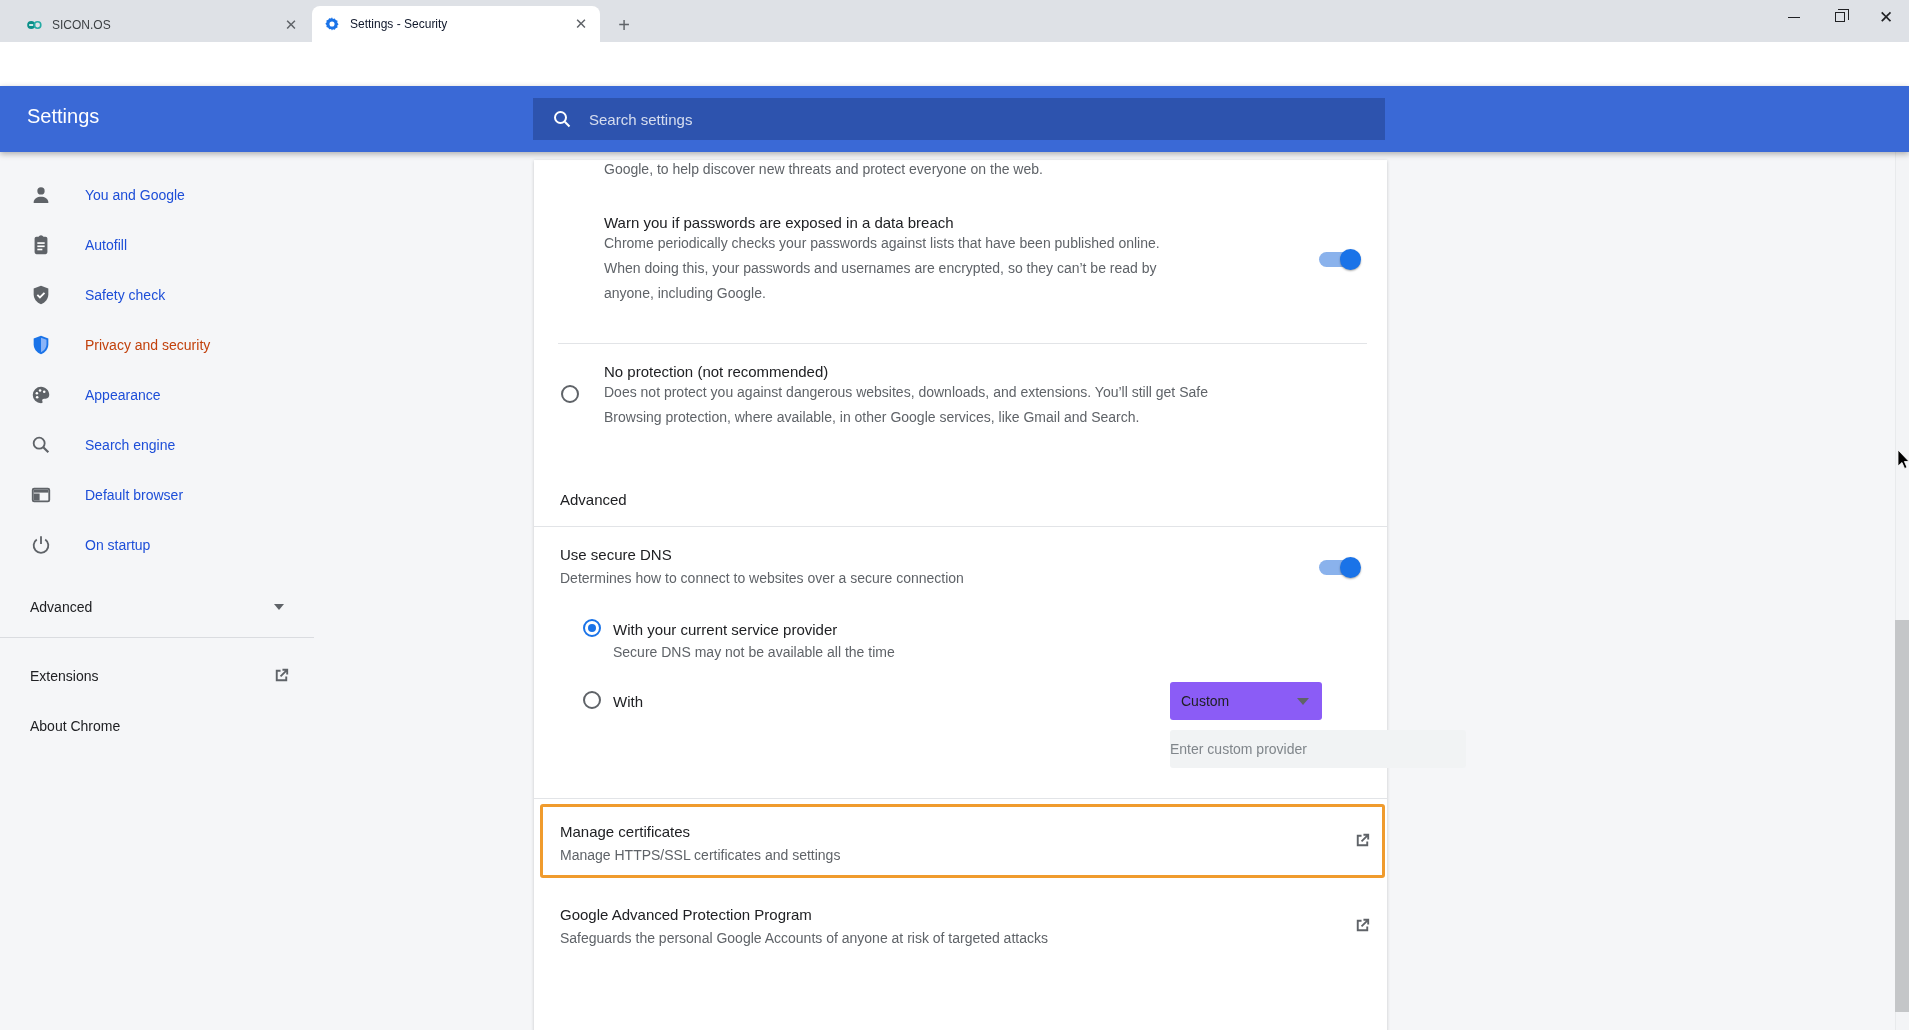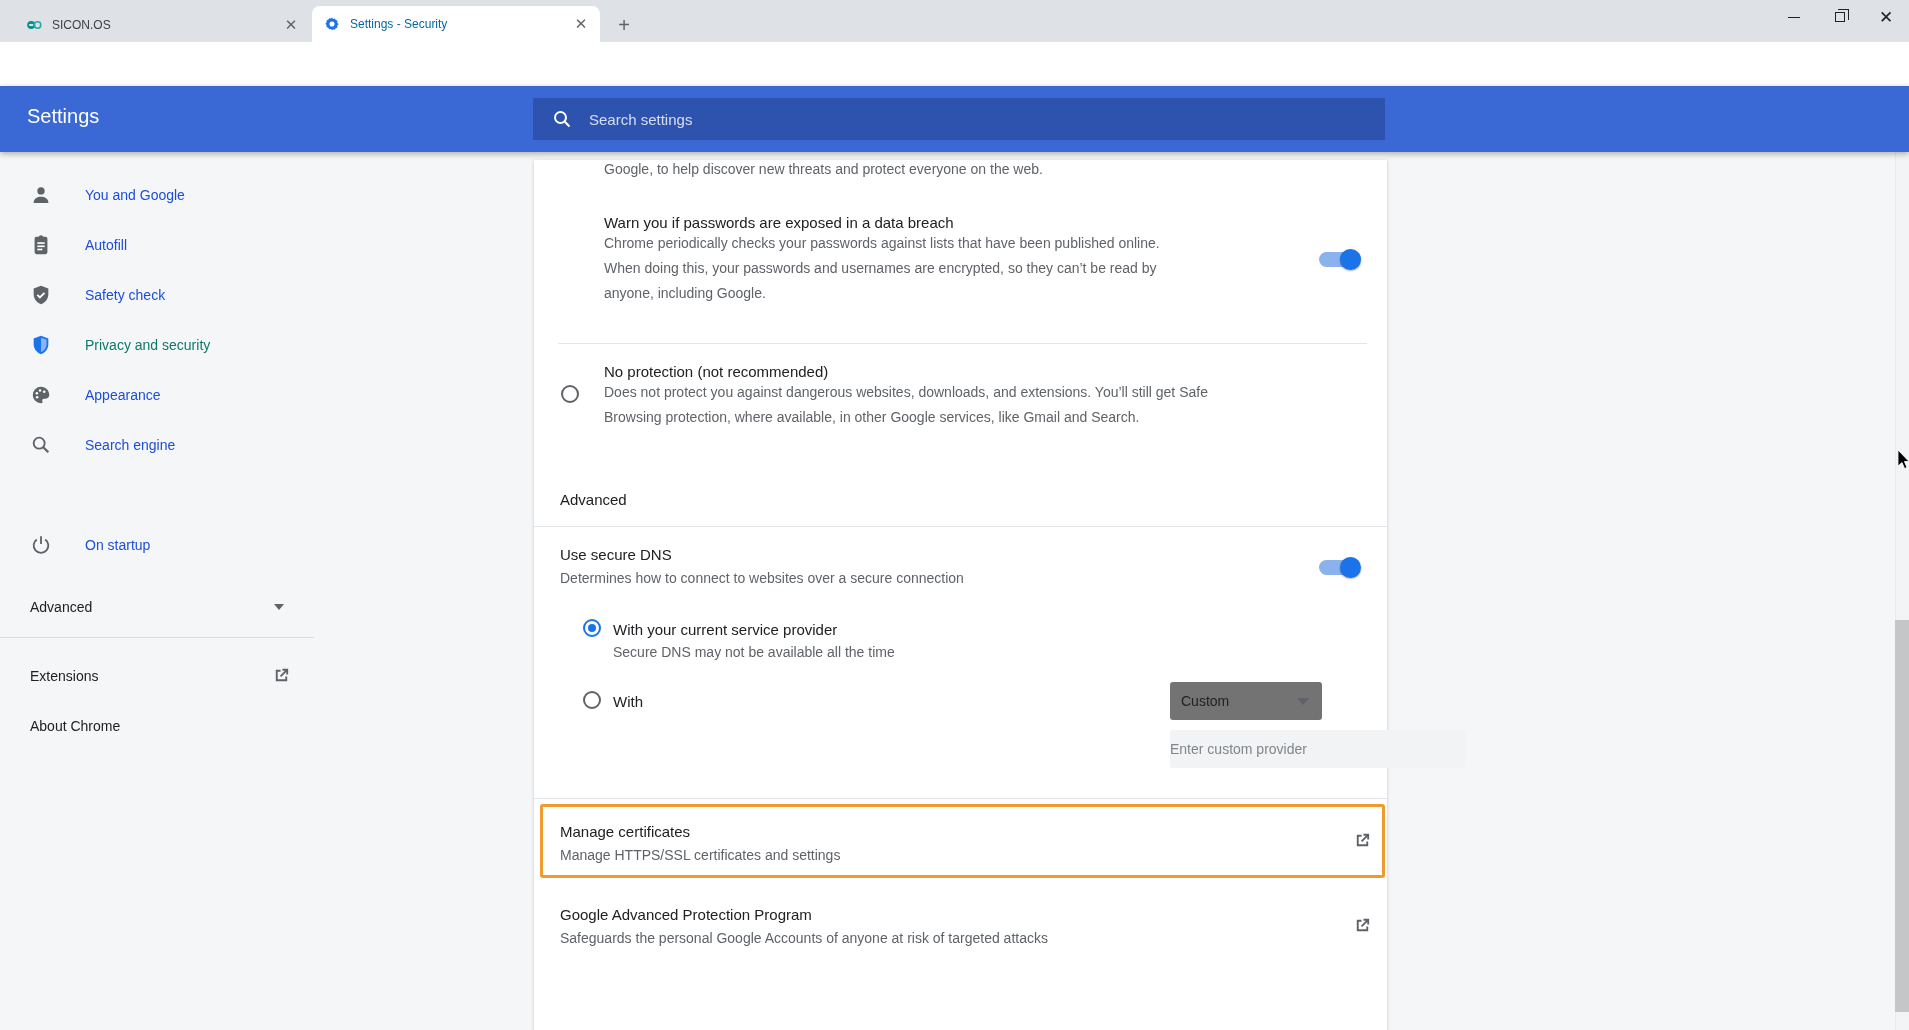--- a/index.html
+++ b/index.html
@@ -43,39 +43,39 @@
   .s-search { position:absolute; left:533px; top:12px; width:852px; height:42px; background:#2D53AE; display:flex; align-items:center; }
   .s-search-ph { color:rgba(255,255,255,.8); font-size:15px; margin-left:17px; }
 
   
   .page { left:0; top:152px; width:1909px; height:878px; background:#F5F6F8; }
 
   
   .side-item { position:absolute; left:0; width:314px; height:40px; display:flex; align-items:center; }
   .side-icon { width:22px; height:22px; margin-left:30px; flex:none; }
   .side-label { margin-left:33px; font-size:14px; font-weight:500; color:#1d4ed8; }
-  .side-item.selected .side-label { color:#0f766e; }
+  .side-item.selected .side-label { color:#c2410c; }
   .side-plain { position:absolute; left:30px; font-size:14px; font-weight:500; color:#202124; }
   .caret-down { position:absolute; width:0; height:0; border-left:5px solid transparent; border-right:5px solid transparent; border-top:6px solid #5F6368; }
   .side-divider { position:absolute; left:0; top:485px; width:314px; height:1px; background:#DADCE0; }
 
   
   .card { position:absolute; left:534px; top:0; width:853px; height:878px; background:#FFFFFF; box-shadow:0 1px 3px rgba(60,64,67,.25);margin-top:8px; }
   .row-title { position:absolute; font-size:15px; color:#202124; }
   .row-desc { position:absolute; font-size:14px; color:#5F6368; line-height:25px; }
   .divider { position:absolute; height:1px; background:#E2E4E7; }
 
   .toggle { position:absolute; width:40px; height:15px; border-radius:8px; background:#8AB2EC; }
   .toggle::after { content:""; position:absolute; right:-2px; top:-3.5px; width:21px; height:21px; border-radius:50%; background:#1A73E8; box-shadow:0 1px 2px rgba(0,0,0,.35); }
 
   .radio { position:absolute; width:18px; height:18px; border-radius:50%; border:2px solid #5F6368; background:#fff; }
   .radio.sel { border-color:#1A73E8; }
   .radio.sel::after { content:""; position:absolute; left:3px; top:3px; width:8px; height:8px; border-radius:50%; background:#1A73E8; }
 
-  .dropdown { position:absolute; left:636px; top:522px; width:152px; height:38px; background:#737373; border-radius:3px; display:flex; align-items:center; }
+  .dropdown { position:absolute; left:636px; top:522px; width:152px; height:38px; background:#8b5cf6; border-radius:3px; display:flex; align-items:center; }
   .dropdown .val { margin-left:11px; font-size:14px; color:#202124; }
   .dd-caret { position:absolute; right:13px; top:16px; width:0; height:0; border-left:6px solid transparent; border-right:6px solid transparent; border-top:7px solid #5F6368; }
   .custom-input { position:absolute; left:636px; top:570px; width:296px; height:38px; background:#F1F3F4; border:none; border-radius:3px; font-size:14px; color:#202124; font-family:"Liberation Sans",sans-serif; outline:none; }
   .custom-input::placeholder { color:#80868B; }
 
   .hl-box { position:absolute; left:6px; top:644px; width:845px; height:74px; border:3px solid #F09B2D; border-radius:3px; z-index:3; }
 
   .extlink { position:absolute; width:19px; height:19px; }
 
   
@@ -97,21 +97,21 @@
         <circle cx="14.5" cy="10" r="4" fill="none" stroke="#23ABA4" stroke-width="2"></circle>
       </svg>
       <span class="tab-title">SICON.OS</span>
       <span class="tab-close">✕</span>
     </div>
     <div class="abs tab tab-active">
       <svg class="favicon" viewBox="0 0 20 20">
         <path fill="#1A73E8" d="M10 1.5l1.2 2.2 2.5-.5 1.2 2 2.4.9-.3 2.5 1.7 1.9-1.7 1.9.3 2.5-2.4.9-1.2 2-2.5-.5L10 19l-1.2-2.2-2.5.5-1.2-2-2.4-.9.3-2.5L1.3 10 3 8.1l-.3-2.5 2.4-.9 1.2-2 2.5.5z" transform="scale(0.95) translate(0.5,0.2)"></path>
         <circle cx="10" cy="10" r="3.2" fill="#ffffff"></circle>
       </svg>
-      <span class="tab-title" style="color:#0369a1">Settings - Security</span>
+      <span class="tab-title" style="color:#0f172a">Settings - Security</span>
       <span class="tab-close">✕</span>
     </div>
     <div class="abs newtab-btn">+</div>
     <div class="abs wincontrols">
       <div class="winbtn">
           <span class="min-glyph"></span>
         </div>
       <div class="winbtn">
           <span class="restore-glyph"></span>
         </div>
@@ -198,20 +198,28 @@
       </svg>
       <span class="side-label">Appearance</span>
     </div>
     <div class="side-item" style="top:273px">
       <svg class="side-icon" viewBox="0 0 24 24">
         <circle cx="10" cy="10" r="6" fill="none" stroke="#5F6368" stroke-width="2"></circle>
         <line x1="14.5" y1="14.5" x2="20" y2="20" stroke="#5F6368" stroke-width="2.4"></line>
       </svg>
       <span class="side-label">Search engine</span>
     </div>
+    <div class="side-item" style="top:323px">
+      <svg class="side-icon" viewBox="0 0 24 24">
+        <rect x="3" y="5" width="18" height="14" rx="1.5" fill="none" stroke="#5F6368" stroke-width="2"></rect>
+        <rect x="4" y="6" width="16" height="3.4" fill="#5F6368"></rect>
+          <rect x="4" y="10.4" width="6.5" height="7.6" fill="#5F6368"></rect>
+      </svg>
+      <span class="side-label">Default browser</span>
+    </div>
     <div class="side-item" style="top:373px">
       <svg class="side-icon" viewBox="0 0 24 24">
         <path d="M16.6 6a8 8 0 1 1-9.2 0" fill="none" stroke="#5F6368" stroke-width="2"></path>
         <line x1="12" y1="2.5" x2="12" y2="11" stroke="#5F6368" stroke-width="2"></line>
       </svg>
       <span class="side-label">On startup</span>
     </div>
 
     <div class="side-plain" style="top:447px">Advanced</div>
     <div class="caret-down" style="left:274px;top:452px"></div>

